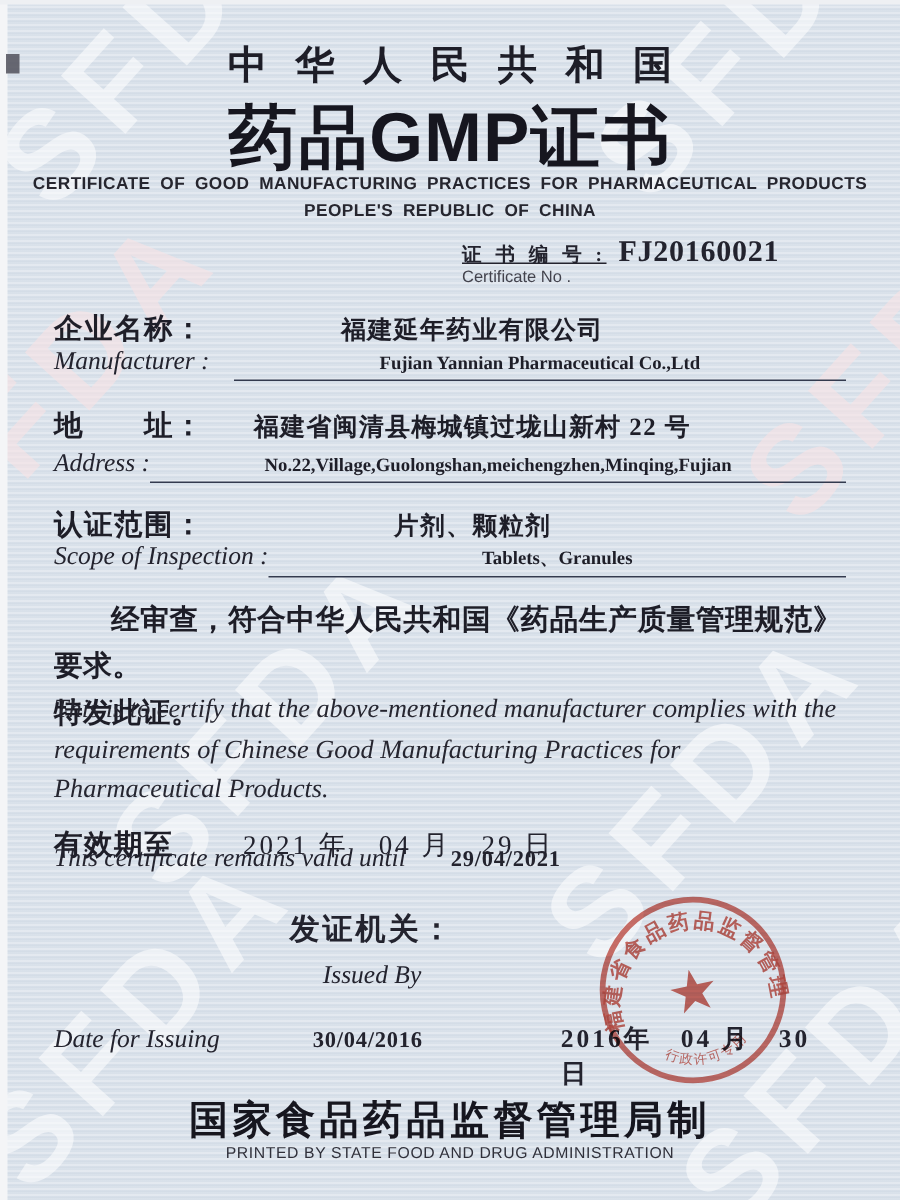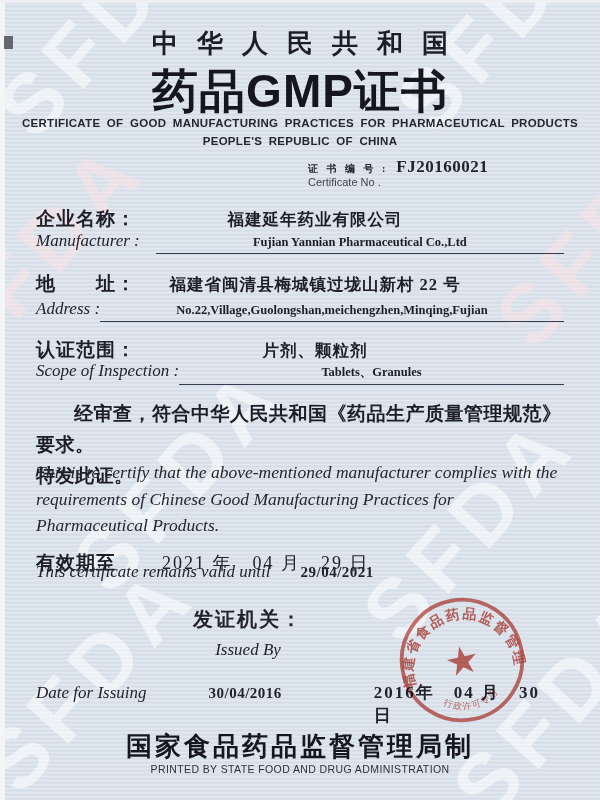--- a/index.html
+++ b/index.html
@@ -33,22 +33,22 @@
 
   .abs{position:absolute;z-index:1;}
   .ctr{left:0;width:100%;text-align:center;}
 
   .country{top:26px;font-weight:700;font-size:26px;letter-spacing:19px;padding-left:19px;box-sizing:border-box;color:#1d1d27;}
   .big-title{top:61px;font-family:"Liberation Sans", sans-serif;font-weight:700;font-size:46px;letter-spacing:1px;color:#16161f;}
   .en-title{font-family:"Liberation Sans", sans-serif;font-weight:700;font-size:11.5px;letter-spacing:.3px;word-spacing:3px;color:#26262f;}
   .en1{top:117px;text-align:center;} .en2{top:135px;}
 
   .certno{left:308px;top:157px;}
-  .certno .cn{font-weight:700;font-size:10px;letter-spacing:3px;}
-  .certno .num{font-weight:700;font-size:17px;letter-spacing:.5px;margin-left:4px;}
+  .certno .cn{font-weight:700;font-size:13px;letter-spacing:3px;text-decoration:underline;}
+  .certno .num{font-weight:700;font-size:20px;letter-spacing:.5px;margin-left:4px;}
   .certno .en{font-family:"Liberation Sans", sans-serif;font-size:11px;color:#43434d;margin-top:-1px;}
 
   .row{left:36px;width:528px;display:flex;align-items:baseline;}
   .lab-cn{font-weight:700;font-size:19px;letter-spacing:1px;white-space:nowrap;color:#1e1e28;}
   .val-cn{flex:1;text-align:center;font-weight:700;font-size:16.5px;letter-spacing:1px;padding-right:70px;color:#1e1e28;}
   .lab-en{font-style:italic;font-size:17px;white-space:nowrap;color:#23232e;}
   .fill{flex:1;border-bottom:1.5px solid #333a4e;text-align:center;font-weight:700;font-size:12.5px;padding-bottom:3px;color:#1e1e28;}
 
   .r-man-cn{top:206px;} .r-man-en{top:231px;gap:16px;}
   .r-addr-cn{top:271px;justify-content:space-between;} .r-addr-en{top:299px;}

